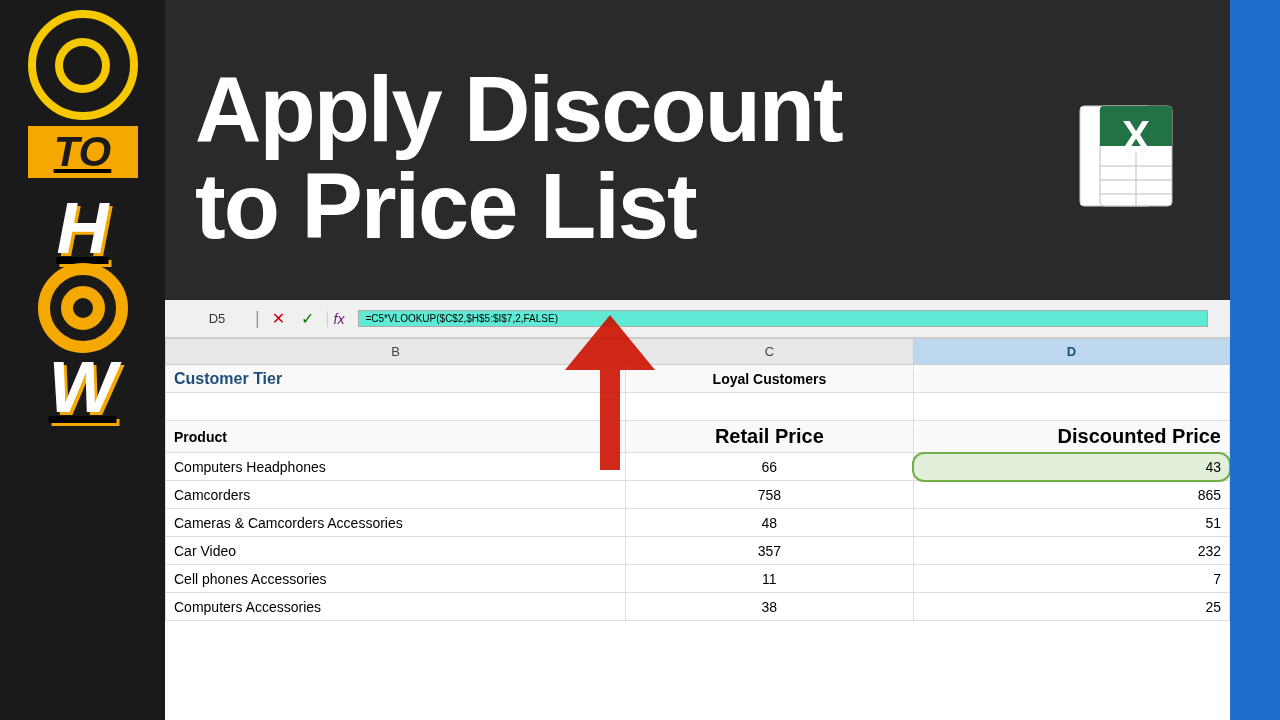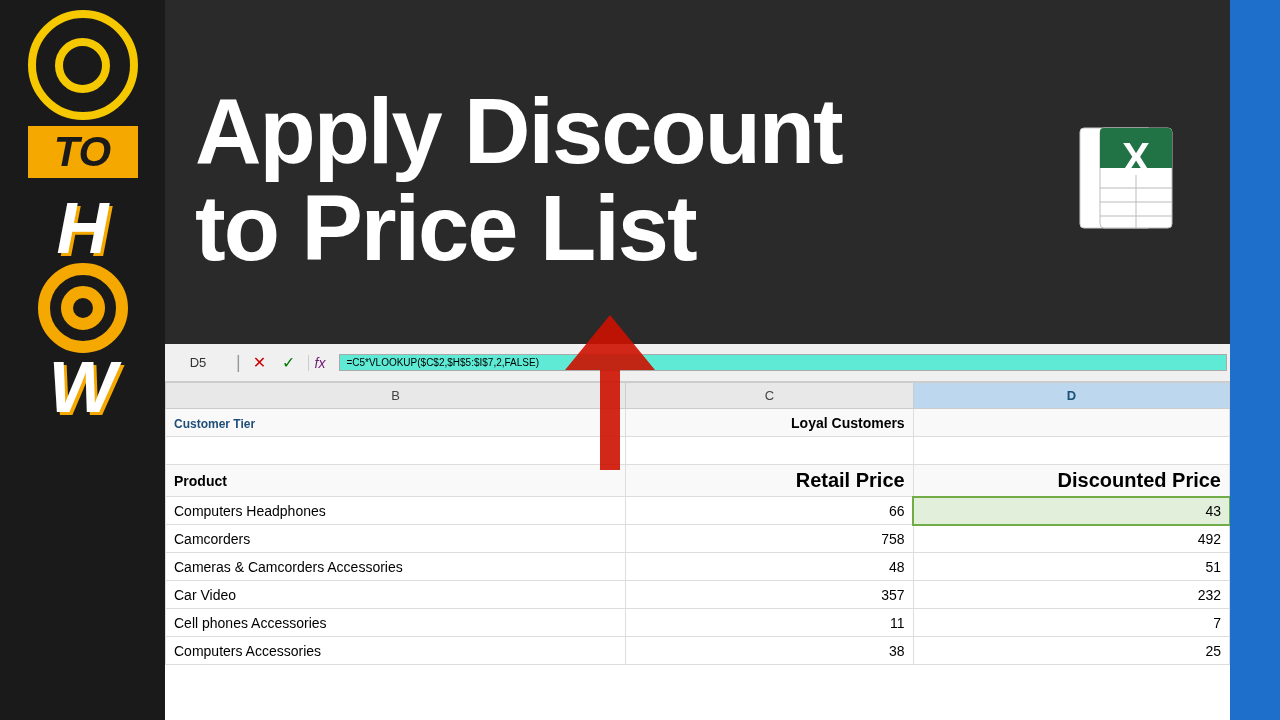--- a/index.html
+++ b/index.html
@@ -19,20 +19,21 @@
       top: 0;
       width: 165px;
       height: 720px;
       background: #1a1a1a;
       display: flex;
       flex-direction: column;
       align-items: center;
       justify-content: flex-start;
       padding-top: 10px;
       z-index: 10;
+      text-decoration: underline;
     }
 
     .howto-logo {
       width: 130px;
       display: flex;
       flex-direction: column;
       align-items: center;
     }
 
     .logo-circle {
@@ -122,21 +123,21 @@
       top: 0;
       right: 50px;
       height: 720px;
       display: flex;
       flex-direction: column;
     }
 
     
     .title-banner {
       background: #2a2a2a;
-      height: 344px;
+      height: 300px;
       display: flex;
       align-items: center;
       justify-content: space-between;
       padding: 20px 40px 4px 30px;
       flex-shrink: 0;
     }
 
     .title-text {
       color: white;
       font-size: 92px;
@@ -161,21 +162,21 @@
       overflow: hidden;
     }
 
     
     .formula-bar {
       display: flex;
       align-items: center;
       height: 38px;
       background: #f0f0f0;
       border-bottom: 1px solid #ccc;
-      padding: 0 3px;
+      padding: 0 22px;
       gap: 8px;
     }
 
     .name-box {
       width: 60px;
       text-align: center;
       font-size: 13px;
       color: #333;
     }
 
@@ -247,37 +248,38 @@
       height: 28px;
       white-space: nowrap;
     }
 
     table.spreadsheet td.col-b {
       width: 320px;
     }
 
     table.spreadsheet td.col-c {
       width: 200px;
-      text-align: right;
+      text-align: center;
     }
 
     table.spreadsheet td.col-d {
       width: 220px;
       text-align: right;
+      border-radius: 11px;
     }
 
     .header-row td {
       font-weight: bold;
       background: #f9f9f9;
     }
 
     .customer-tier-label {
       color: #1f4e79;
       font-weight: bold;
-      font-size: 12px;
+      font-size: 16px;
     }
 
     .product-header {
       font-weight: bold;
       font-size: 14px;
     }
 
     .price-header {
       font-weight: bold;
       font-size: 20px;
@@ -405,21 +407,21 @@
           </tr>
 
           <tr>
             <td class="col-b">Computers Headphones</td>
             <td class="col-c cell-value-right">66</td>
             <td class="col-d cell-value-right cell-selected">43</td>
           </tr>
           <tr>
             <td class="col-b">Camcorders</td>
             <td class="col-c cell-value-right">758</td>
-            <td class="col-d cell-value-right">492</td>
+            <td class="col-d cell-value-right">865</td>
           </tr>
           <tr>
             <td class="col-b">Cameras &amp; Camcorders Accessories</td>
             <td class="col-c cell-value-right">48</td>
             <td class="col-d cell-value-right">51</td>
           </tr>
           <tr>
             <td class="col-b">Car Video</td>
             <td class="col-c cell-value-right">357</td>
             <td class="col-d cell-value-right">232</td>

